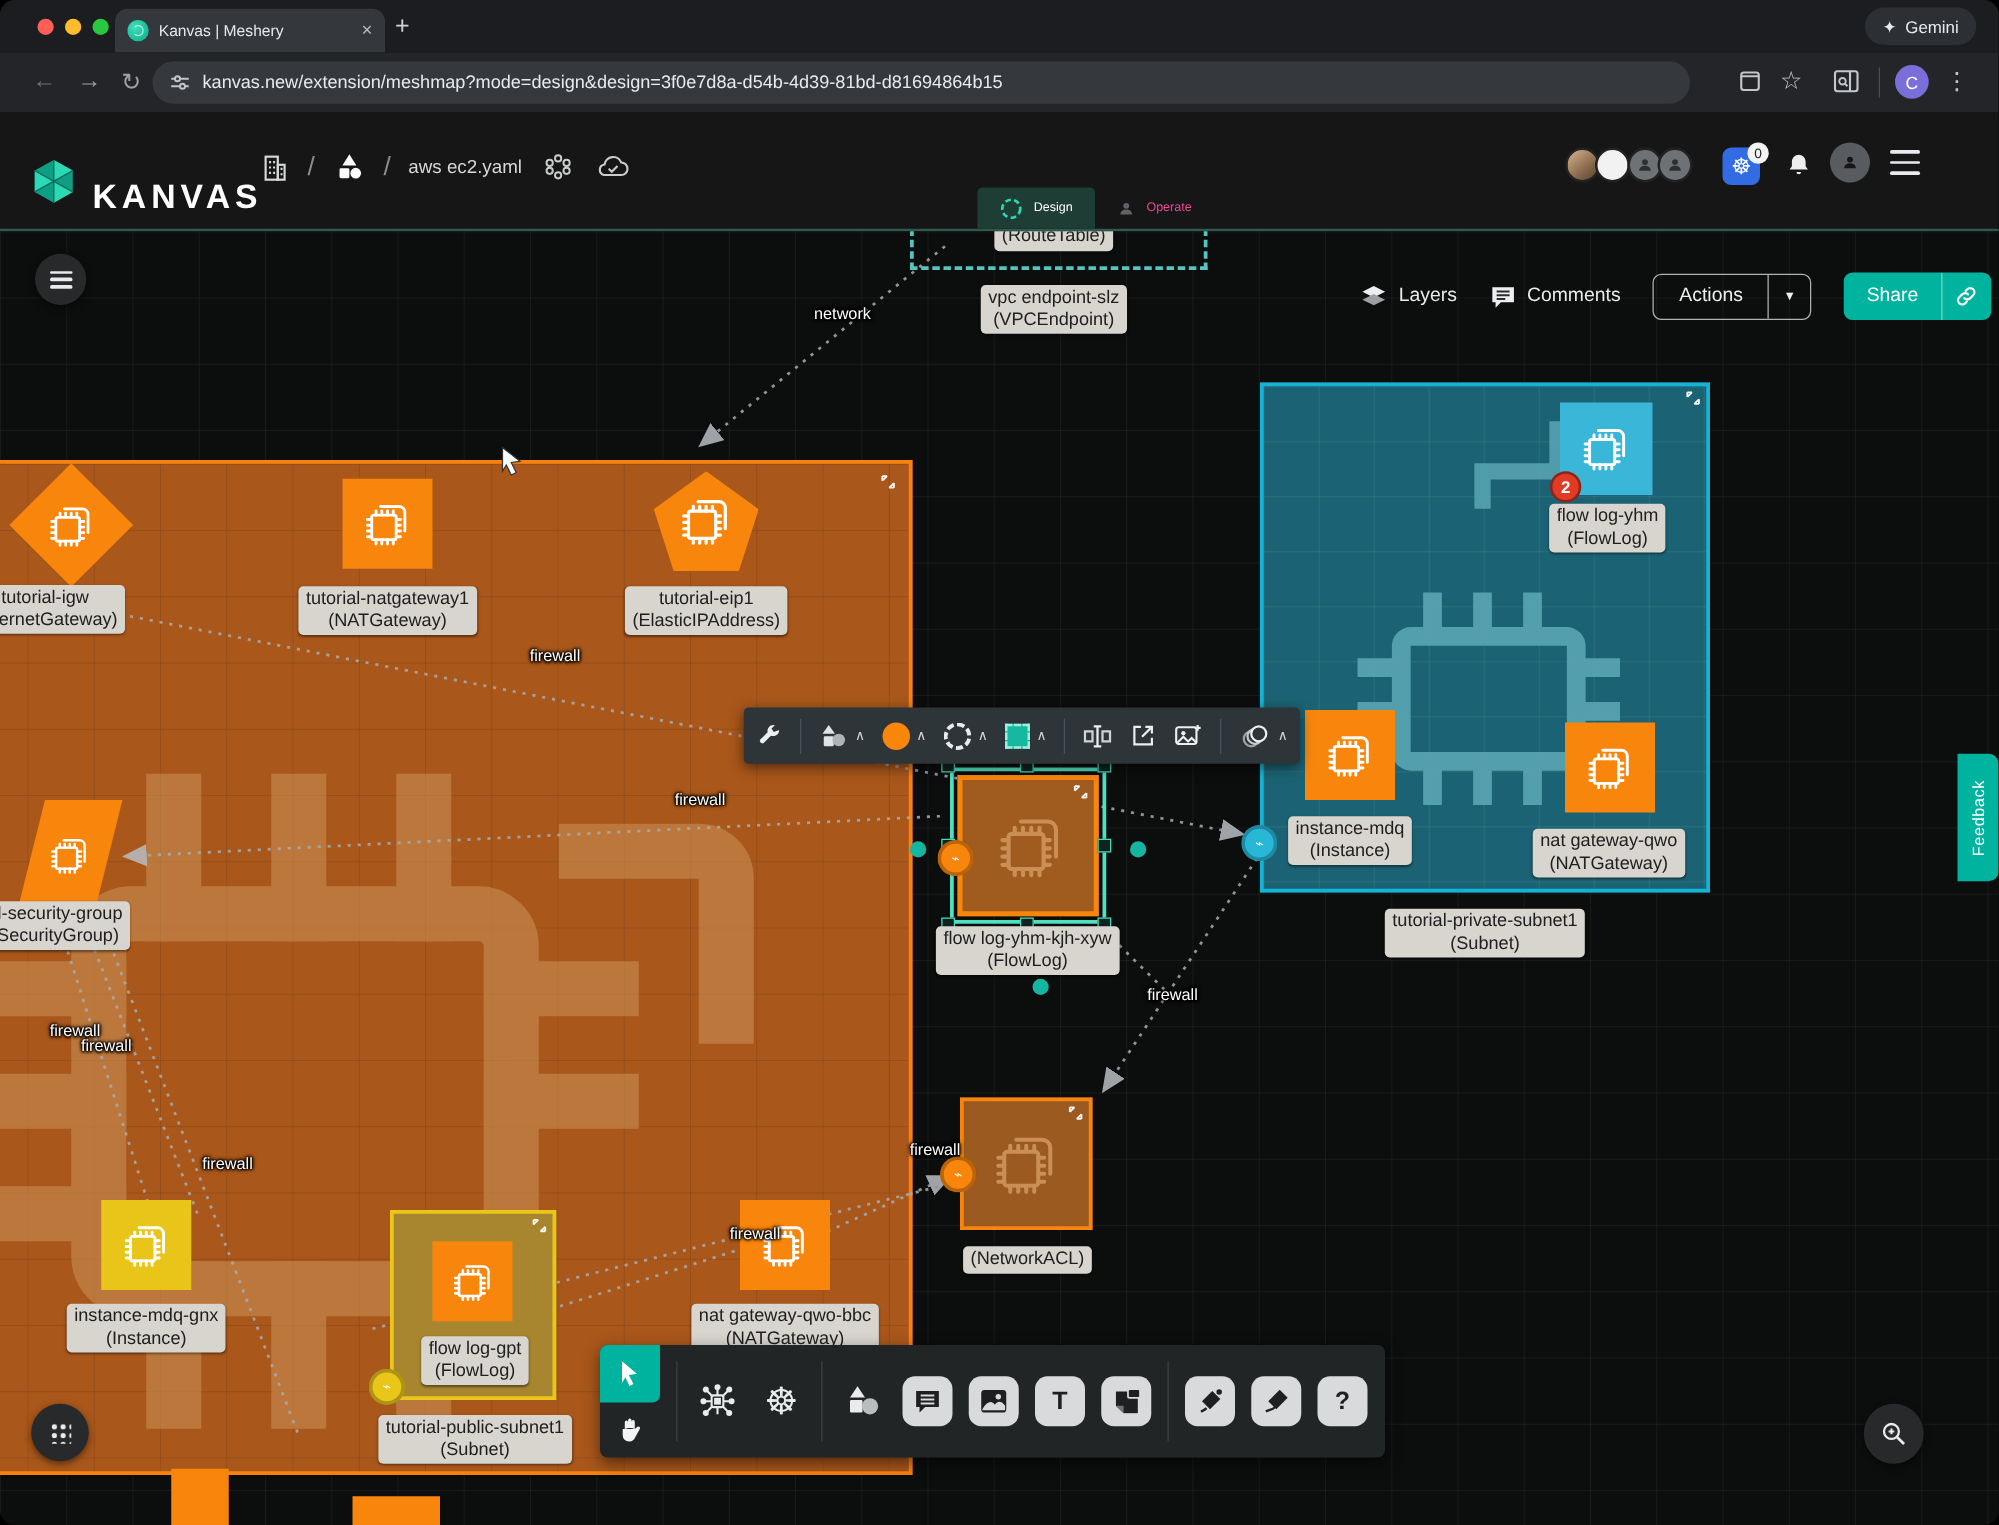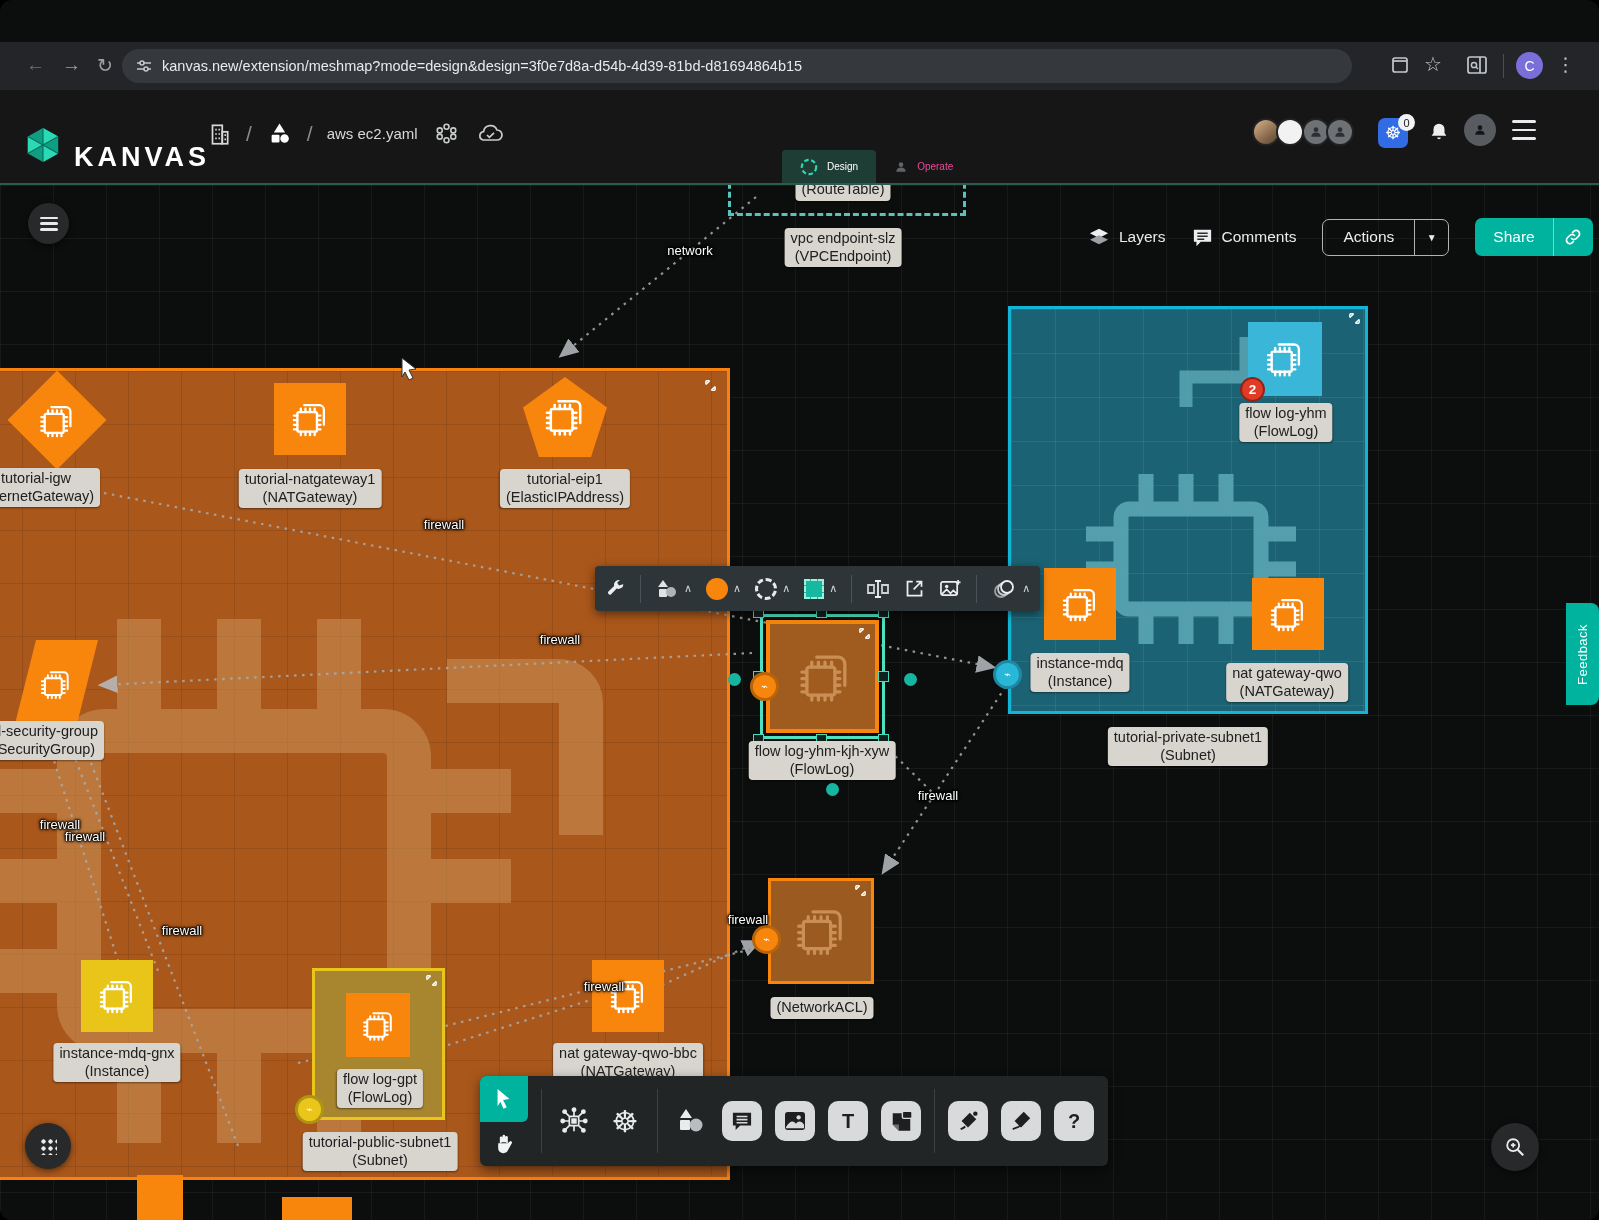--- a/index.html
+++ b/index.html
@@ -135,20 +135,35 @@
     </symbol>
     <symbol id="person" viewBox="0 0 24 24">
       <circle cx="12" cy="8" r="4" fill="currentColor"></circle>
       <path d="M4 20c0-4.4 3.6-7 8-7s8 2.6 8 7z" fill="currentColor"></path>
     </symbol>
   </defs>
 </svg>
 
 <div class="window">
 
+  <div class="tabstrip">
+    <span class="tl" style="left:30px;background:#ff5f57"></span>
+    <span class="tl" style="left:52px;background:#febc2e"></span>
+    <span class="tl" style="left:74px;background:#28c840"></span>
+    <div class="tab">
+      <span class="favicon"></span>
+      <span class="tab-title">Kanvas | Meshery</span>
+      <span class="tab-close">×</span>
+    </div>
+    <span class="newtab">+</span>
+    <div class="gemini">
+      <span>✦</span>
+      <span>Gemini</span>
+    </div>
+  </div>
 
   <div class="urlrow">
     <span class="nav-ic" style="left:26px;color:#6e7276">←</span>
     <span class="nav-ic" style="left:62px">→</span>
     <span class="nav-ic" style="left:97px">↻</span>
     <div class="urlpill">
       <svg class="tune" viewBox="0 0 16 16">
         <g stroke="#c3c7cb" stroke-width="1.6" fill="none">
           <path d="M1 5h14 M1 11h14"></path>
             <circle cx="6" cy="5" r="2" fill="#35383d"></circle>
@@ -486,21 +501,21 @@
       </div>
     <div class="nlabel tx" style="left:1287px;top:478px">
         <span>nat gateway-qwo</span>
         <span>(NATGateway)</span>
       </div>
     <div class="nlabel tx" style="left:1188px;top:542px">
         <span>tutorial-private-subnet1</span>
         <span>(Subnet)</span>
       </div>
 
-    <span class="elabel" style="left:690px;top:58px">network</span>
+    <span class="elabel" style="left:674px;top:58px">network</span>
     <span class="elabel" style="left:444px;top:332px">firewall</span>
     <span class="elabel" style="left:560px;top:447px">firewall</span>
     <span class="elabel" style="left:60px;top:632px">firewall</span>
     <span class="elabel" style="left:85px;top:644px">firewall</span>
     <span class="elabel" style="left:182px;top:738px">firewall</span>
     <span class="elabel" style="left:938px;top:603px">firewall</span>
     <span class="elabel" style="left:748px;top:727px">firewall</span>
     <span class="elabel" style="left:604px;top:794px">firewall</span>
 
     <svg style="position:absolute;left:400px;top:172px" width="20" height="24" viewBox="0 0 20 24">

